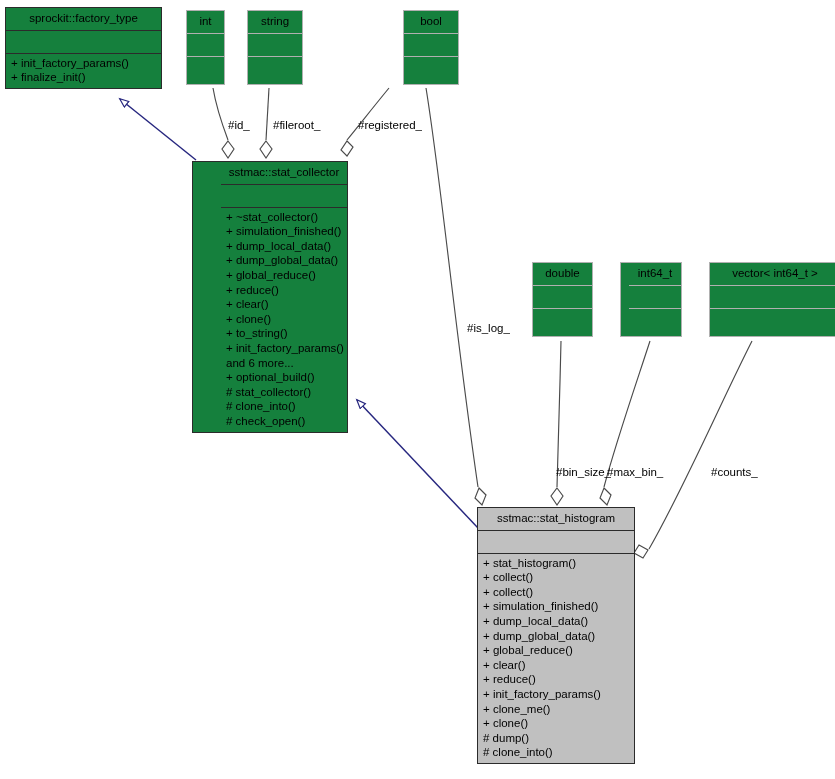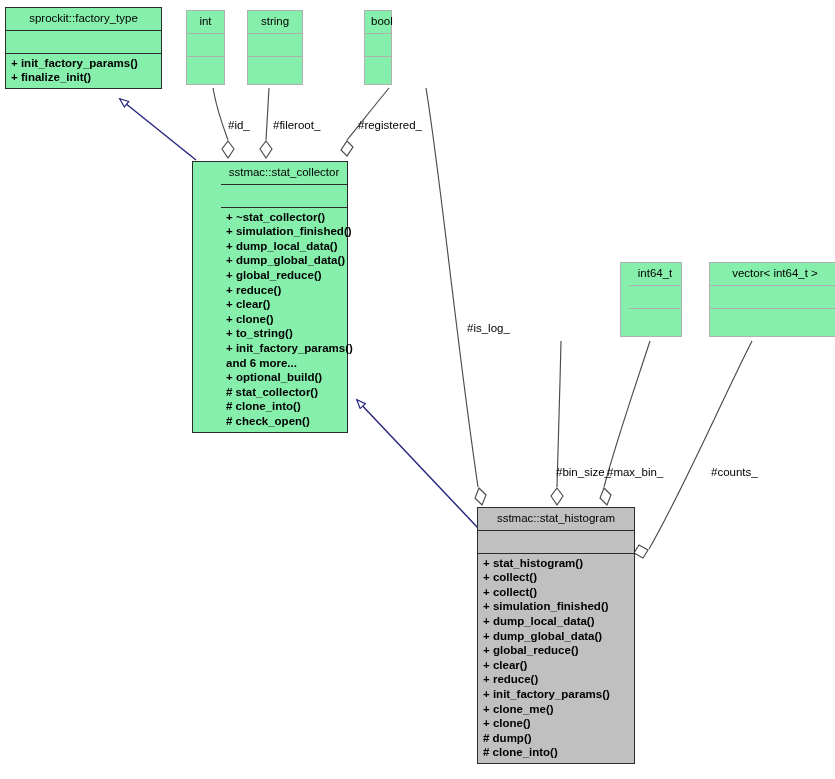--- a/index.html
+++ b/index.html
@@ -23,21 +23,21 @@
     left: 0;
     top: 0;
     width: 835px;
     height: 779px;
     pointer-events: none;
   }
   
   .node {
     position: absolute;
     box-sizing: border-box;
-    background: #86efac;
+    background: #15803d;
     font-size: 11.5px;
     line-height: 14.6px;
     color: #000000;
     z-index: 5;
   }
   .node.bold-node {
     border: 1.6px solid #2b2b2b;
   }
   .node.plain-node {
     border: 1px solid #b0b0b0;
@@ -66,21 +66,20 @@
   .node.plain-node .attrs {
     border-bottom: 1px solid #b0b0b0;
   }
   .node .attrs .row,
   .node .ops .row {
     padding: 0 4px 0 5px;
     white-space: nowrap;
   }
   .node .ops {
     padding: 2px 0 3px 0;
-    font-weight: bold;
   }
   .node.plain-node .ops {
     min-height: 22px;
   }
   
   .edge-label {
     position: absolute;
     font-size: 11.5px;
     line-height: 13px;
     color: #000000;
@@ -159,26 +158,31 @@
     <div class="attrs"></div>
     <div class="ops"></div>
   </div>
 
   <div class="node plain-node" style="left:247px; top:10px; width:56px;">
     <div class="title">string</div>
     <div class="attrs"></div>
     <div class="ops"></div>
   </div>
 
-  <div class="node plain-node" style="left:364px; top:10px; width:28px;">
+  <div class="node plain-node" style="left:403px; top:10px; width:56px;">
     <div class="title">bool</div>
     <div class="attrs"></div>
     <div class="ops"></div>
   </div>
 
+  <div class="node plain-node" style="left:532px; top:262px; width:61px;">
+    <div class="title">double</div>
+    <div class="attrs"></div>
+    <div class="ops"></div>
+  </div>
 
   <div class="node plain-node" style="left:620px; top:262px; width:62px;padding-left:8px;">
     <div class="title">int64_t</div>
     <div class="attrs"></div>
     <div class="ops"></div>
   </div>
 
   <div class="node plain-node" style="left:709px; top:262px; width:132px;">
     <div class="title">vector&lt; int64_t &gt;</div>
     <div class="attrs"></div>

